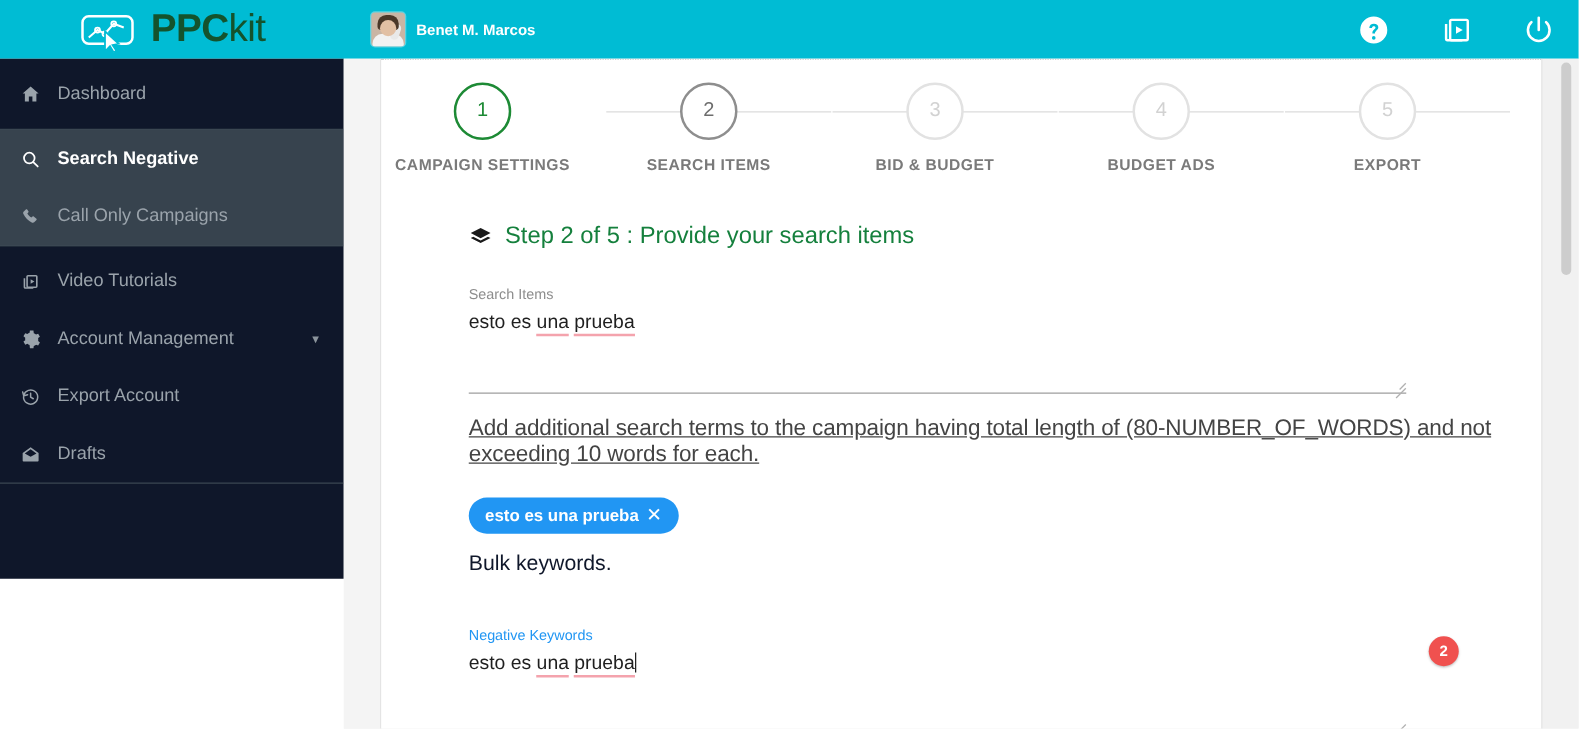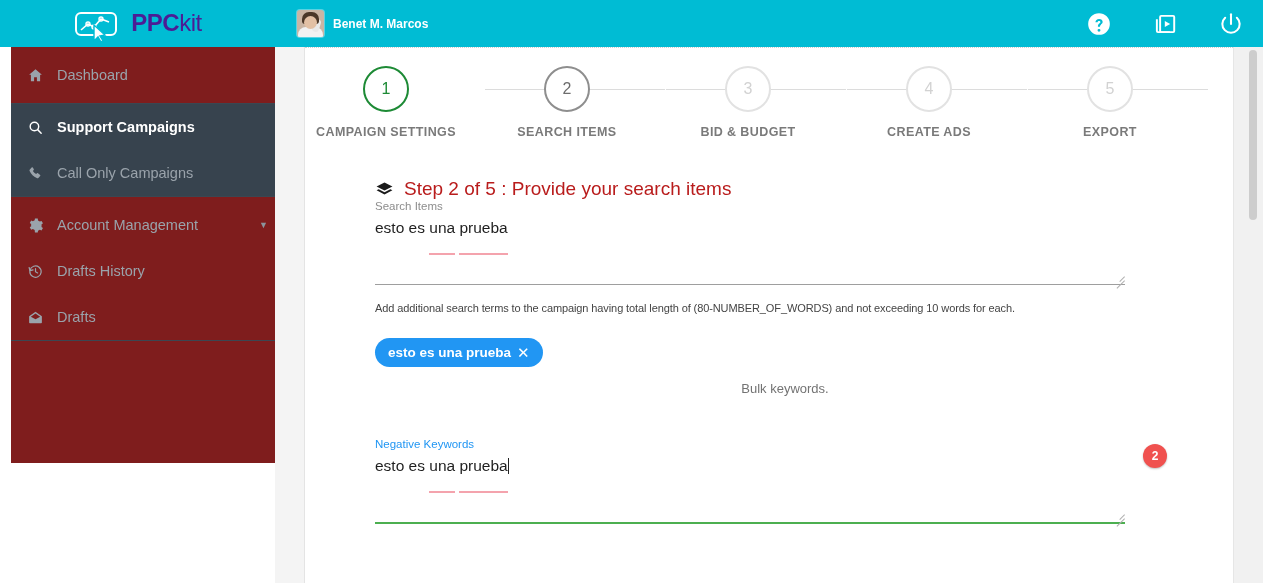--- a/index.html
+++ b/index.html
@@ -16,21 +16,21 @@
   .topbar {
     position: absolute; top: 0; left: 0; width: 1263px; height: 47px;
     background: #00bcd4; display: flex; align-items: center;
   }
   .brand {
     width: 275px; height: 47px; display: flex; align-items: center;
     justify-content: center; gap: 6px; flex: 0 0 275px;
   }
   .brand-mark { width: 52px; height: 32px; position: relative; top: 2px; }
   .brand-text {
-    font-size: 24px; color: #4c1d95; letter-spacing: -0.5px;
+    font-size: 31px; color: #14532d; letter-spacing: -0.5px;
     line-height: 1; position: relative; top: -1px;
   }
   .brand-text .b { font-weight: bold; }
   .brand-text .l { font-weight: 300; }
 
   .user-block { display: flex; align-items: center; gap: 9px; margin-left: 22px; }
   .avatar {
     width: 27px; height: 27px; border-radius: 3px; overflow: hidden;
     background: #c9b5a4; flex: 0 0 27px; position: relative;
     box-shadow: 0 0 0 1px rgba(255,255,255,.35);
@@ -46,22 +46,22 @@
   .username { color: #ffffff; font-size: 12px; font-weight: bold; white-space: nowrap; }
 
   .topbar-actions {
     margin-left: auto; display: flex; align-items: center; gap: 40px;
     padding-right: 19px;
   }
   .tb-icon { width: 26px; height: 26px; color: #fff; display: block; cursor: pointer; }
 
   
   .sidebar {
-    position: absolute; top: 47px; left: 11px; width: 275px; height: 416px;
-    background: #7f1d1d; color: #9aa3ab; overflow: hidden;
+    position: absolute; top: 47px; left: 0; width: 275px; height: 416px;
+    background: #0f172a; color: #9aa3ab; overflow: hidden;
   }
   .nav-group { border-bottom: 1px solid #3b4752; }
   .nav-group.highlight { background: #37434e; }
   .nav-item {
     height: 46px; display: flex; align-items: center; padding: 0 18px 0 16px;
     cursor: pointer; font-size: 14.5px; color: #9aa3ab; position: relative;
   }
   .nav-item .ico { width: 30px; flex: 0 0 30px; display: flex;
       align-items: center; justify-content: flex-start; color: #9aa3ab; }
   .nav-item .ico svg { width: 17px; height: 17px; display: block; }
@@ -117,64 +117,64 @@
     color: #7a7a7a;
   }
   .connector {
     position: absolute; top: 41px; height: 1px; background: #dcdcdc; z-index: 1;
   }
 
   
   .form-wrap { position: absolute; left: 70px; top: 130px; width: 820px; }
   .sec-title {
     display: flex; align-items: center; gap: 10px;
-    font-size: 19px; color: #b91c1c;  text-align: right;
+    font-size: 19px; color: #15803d; margin-bottom: 30px; text-align: right;
   }
   .sec-title .layers-ico { width: 19px; height: 19px; display:block; color:#1a1a1a; }
 
   .field { position: relative; margin-bottom: 0; }
   .field-label { font-size: 11.5px; color: #8d8d8d; margin-bottom: 6px; }
   .field-label.focused { color: #2196f3; margin-top: 42px; }
   .field-box {
     position: relative; width: 750px; border-bottom: 1px solid #9e9e9e;
     padding-bottom: 4px;
   }
   .field-box.green { border-bottom: 2px solid #4caf50; }
   .field-text {
     font-size: 15.5px; color: #1f1f1f; line-height: 20px; min-height: 62px;
     white-space: pre-wrap;
   }
-  .sp { border-bottom: 2px solid #f4a3ad; padding-bottom: 17px; }
+  .sp { border-bottom: 2px solid #f4a3ad; padding-bottom: 1px; }
   .caret-bar {
     display: inline-block; width: 1px; height: 16px; background: #222;
     vertical-align: -3px; margin-left: 0px;
   }
   .grip {
     position: absolute; right: 0; bottom: 2px; width: 12px; height: 12px;
     pointer-events: none;
   }
   .grip i {
     position: absolute; right: 0; display: block; height: 1px;
     background: #b0b0b0; transform-origin: right bottom;
   }
   .grip i:nth-child(1){ bottom:1px; width:11px; transform:rotate(-45deg); }
   .grip i:nth-child(2){ bottom:5px; width:7px; transform:rotate(-45deg); }
 
   .helper {
-    font-size: 11px; color: #444; margin-top: 17px; letter-spacing: -0.1px;
+    font-size: 18px; color: #444; margin-top: 17px; letter-spacing: -0.1px; text-decoration: underline;
   }
 
   .chip {
     display: inline-flex; align-items: center; gap: 6px;
     background: #2196f3; color: #fff; border-radius: 16px;
     padding: 0 13px; height: 29px; font-size: 13.5px; font-weight: bold;
     cursor: pointer;
   }
   .chip .x { font-size: 15px; font-weight: normal; line-height: 1; }
-  .bulk { font-size: 13px; color: #737373; margin-top: 14px; text-align: center; }
+  .bulk { font-size: 17px; color: #0f172a; margin-top: 14px; }
 
   .count-badge {
     position: absolute; width: 24px; height: 24px; border-radius: 50%;
     background: #f0514f; color: #fff; font-size: 12px; font-weight: bold;
     display: flex; align-items: center; justify-content: center;
     box-shadow: 0 1px 2px rgba(0,0,0,.25);
   }
 </style>
 </head>
 <body>
@@ -243,51 +243,61 @@
     </div>
 
     <div class="nav-group highlight">
       <div class="nav-item active">
         <span class="ico">
           <svg viewBox="0 0 24 24" fill="none" stroke="currentColor" stroke-width="2" stroke-linecap="round">
             <circle cx="10.5" cy="10.5" r="6"></circle>
               <path d="M15 15l5 5"></path>
           </svg>
         </span>
-        <span>Support Campaigns</span>
+        <span>Search Negative</span>
       </div>
       <div class="nav-item">
         <span class="ico">
           <svg viewBox="0 0 24 24" fill="currentColor">
               <path d="M6.6 3.6 4 6.2c-.6.6-.7 1.5-.3 2.3 2.1 4.4 5.6 7.9 10 10 .8.4 1.7.3 2.3-.3l2.6-2.6c.4-.4.4-1 0-1.4l-3.1-2.6c-.4-.3-.9-.3-1.3 0l-1.4 1.2c-1.8-1.1-3.4-2.7-4.5-4.5l1.2-1.4c.3-.4.3-.9 0-1.3L8.1 3.6c-.4-.4-1.1-.4-1.5 0z"></path>
             </svg>
         </span>
         <span>Call Only Campaigns</span>
       </div>
     </div>
 
     <div class="nav-group mid">
+      <div class="nav-item">
+        <span class="ico">
+          <svg viewBox="0 0 24 24" fill="none" stroke="currentColor" stroke-width="1.8">
+            <rect x="8" y="5" width="11" height="13" rx="1"></rect>
+            <path d="M5 8v10a1 1 0 0 0 1 1h9"></path>
+            <path d="M12 9l4.3 2.5L12 14z" fill="currentColor" stroke="none"></path>
+          </svg>
+        </span>
+        <span>Video Tutorials</span>
+      </div>
       <div class="nav-item">
         <span class="ico">
           <svg viewBox="0 0 24 24" fill="currentColor">
             <path d="M12 8.4a3.6 3.6 0 1 0 0 7.2 3.6 3.6 0 0 0 0-7.2zm8.6 3.6c0-.5-.05-1-.13-1.47l2.03-1.55-2-3.46-2.4.95c-.74-.62-1.6-1.1-2.53-1.42L15.2 2h-4l-.37 2.55c-.93.32-1.79.8-2.53 1.42l-2.4-.95-2 3.46 2.03 1.55c-.08.47-.13.97-.13 1.47s.05 1 .13 1.47L3.9 14.52l2 3.46 2.4-.95c.74.62 1.6 1.1 2.53 1.42L11.2 22h4l.37-2.55c.93-.32 1.79-.8 2.53-1.42l2.4.95 2-3.46-2.03-1.55c.08-.47.13-.97.13-1.47z"></path>
           </svg>
         </span>
         <span>Account Management</span>
         <span class="caret">▼</span>
       </div>
       <div class="nav-item">
         <span class="ico">
           <svg viewBox="0 0 24 24" fill="none" stroke="currentColor" stroke-width="1.7" stroke-linecap="round">
             <path d="M4.2 10.4A8 8 0 1 1 4 12"></path>
             <polyline points="3,6.4 4.2,10.8 8.6,9.6"></polyline>
             <path d="M12 8v4.3l3 1.8"></path>
           </svg>
         </span>
-        <span>Drafts History</span>
+        <span>Export Account</span>
       </div>
       <div class="nav-item">
         <span class="ico">
           <svg viewBox="0 0 24 24" fill="currentColor">
               <path d="M12 4 3 10.4V19a1 1 0 0 0 1 1h16a1 1 0 0 0 1-1v-8.6zm0 2.2 6.6 4.7L12 14.6 5.4 10.9z"></path>
             </svg>
         </span>
         <span>Drafts</span>
       </div>
     </div>
@@ -312,21 +322,21 @@
         <div class="step current" style="left:182px;">
           <div class="circle">2</div>
           <div class="slabel">SEARCH ITEMS</div>
         </div>
         <div class="step todo" style="left:363px;">
           <div class="circle">3</div>
           <div class="slabel">BID &amp; BUDGET</div>
         </div>
         <div class="step todo" style="left:544px;">
           <div class="circle">4</div>
-          <div class="slabel">CREATE ADS</div>
+          <div class="slabel">BUDGET ADS</div>
         </div>
         <div class="step todo" style="left:725px;">
           <div class="circle">5</div>
           <div class="slabel">EXPORT</div>
         </div>
       </div>
 
       <div class="form-wrap">
 
         <div class="sec-title">

